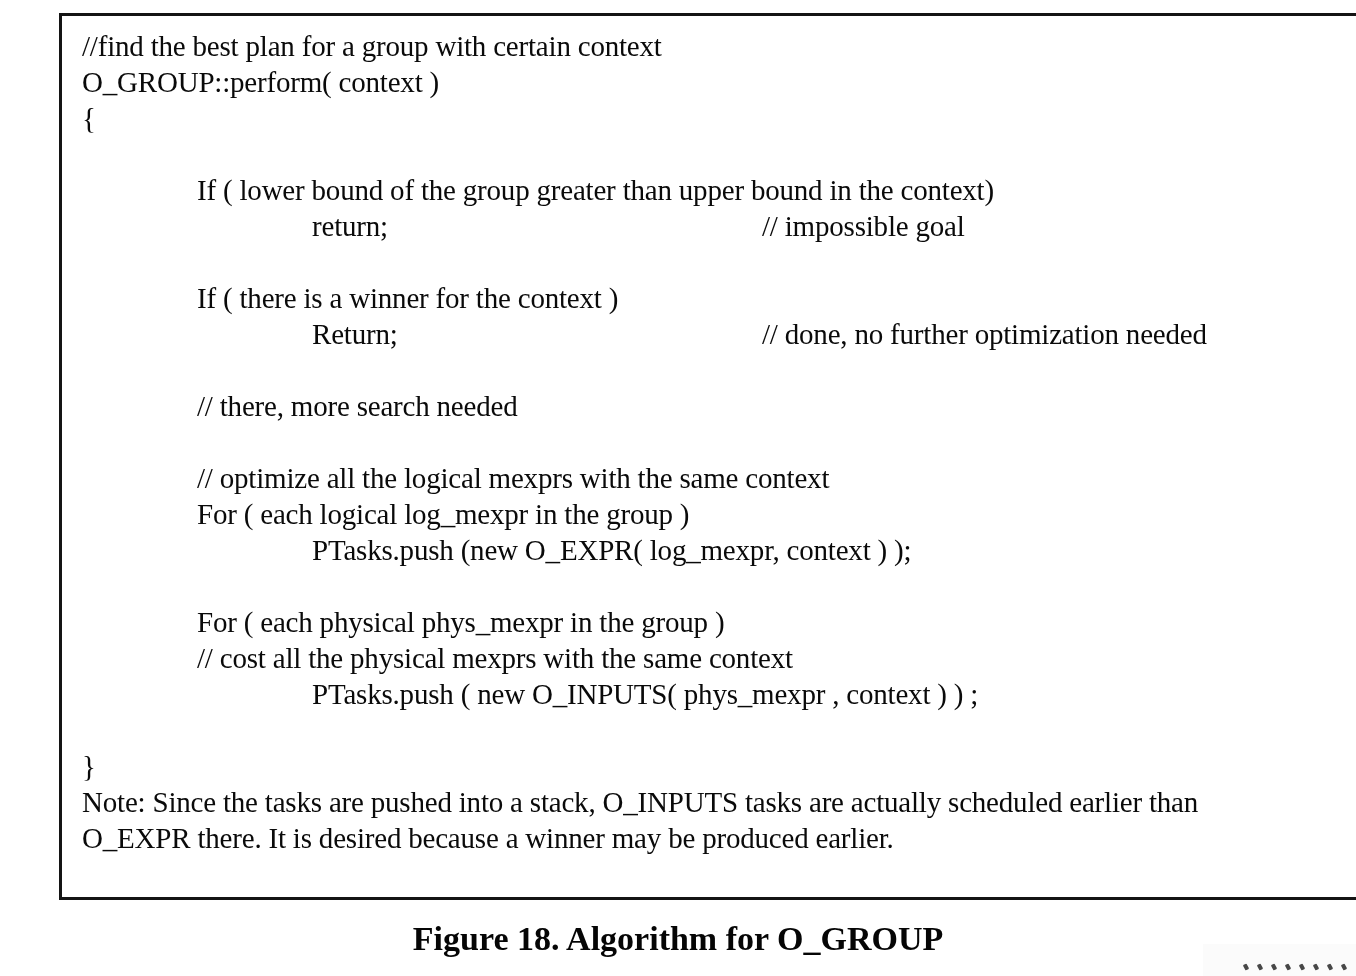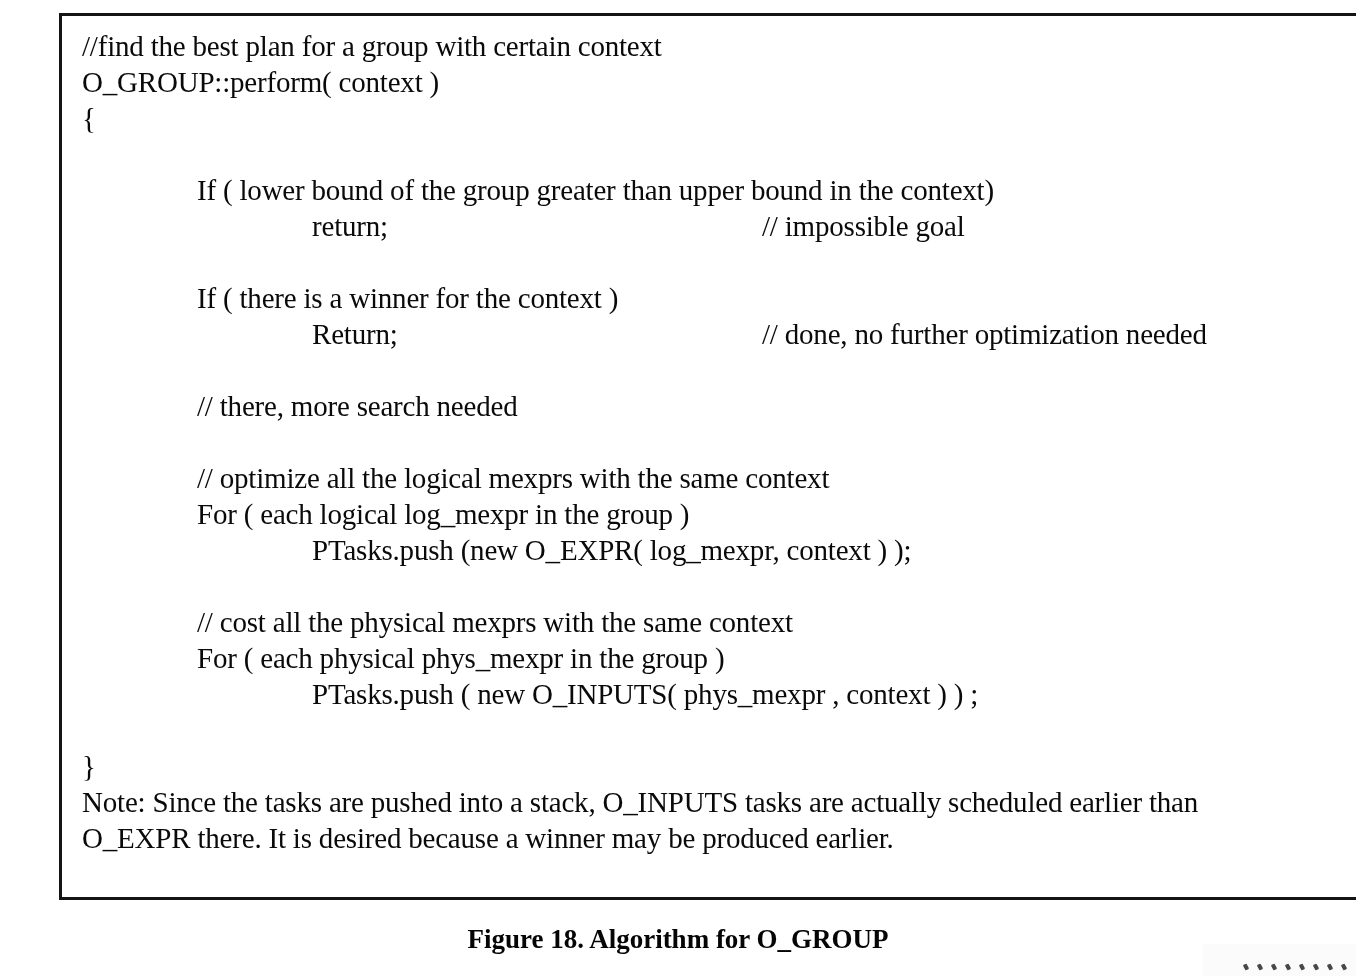--- a/index.html
+++ b/index.html
@@ -47,21 +47,21 @@
     top: 0;
     white-space: pre;
   }
   .figure-caption {
     position: absolute;
     left: 0;
     top: 918px;
     width: 100%;
     text-align: center;
     font-weight: bold;
-    font-size: 27px;
+    font-size: 34px;
     line-height: 42px;
     color: #050505;
   }
   .page-artifact {
     position: absolute;
     right: 0;
     top: 944px;
     width: 153px;
     height: 32px;
     background: #fbfbfb;
@@ -95,22 +95,22 @@
       <div class="code-line blank"><span class="code-text"> </span></div>
       <div class="code-line indent-1"><span class="code-text">If ( there is a winner for the context )</span></div>
       <div class="code-line indent-2"><span class="code-text">Return;</span><span class="inline-comment">// done, no further optimization needed</span></div>
       <div class="code-line blank"><span class="code-text"> </span></div>
       <div class="code-line indent-1"><span class="code-text">// there, more search needed</span></div>
       <div class="code-line blank"><span class="code-text"> </span></div>
       <div class="code-line indent-1"><span class="code-text">// optimize all the logical mexprs with the same context</span></div>
       <div class="code-line indent-1"><span class="code-text">For ( each logical log_mexpr in the group )</span></div>
       <div class="code-line indent-2"><span class="code-text">PTasks.push (new O_EXPR( log_mexpr, context ) );</span></div>
       <div class="code-line blank"><span class="code-text"> </span></div>
+      <div class="code-line indent-1"><span class="code-text">For ( each physical phys_mexpr in the group )</span></div>
       <div class="code-line indent-1"><span class="code-text">// cost all the physical mexprs with the same context</span></div>
-      <div class="code-line indent-1"><span class="code-text">For ( each physical phys_mexpr in the group )</span></div>
       <div class="code-line indent-2"><span class="code-text">PTasks.push ( new O_INPUTS( phys_mexpr , context ) ) ;</span></div>
       <div class="code-line blank"><span class="code-text"> </span></div>
       <div class="code-line"><span class="code-text">}</span></div>
       <div class="code-line"><span class="code-text">Note: Since the tasks are pushed into a stack, O_INPUTS tasks are actually scheduled earlier than</span></div>
       <div class="code-line"><span class="code-text">O_EXPR there. It is desired because a winner may be produced earlier.</span></div>
     </div>
 </div>
 
 <div class="figure-caption">Figure 18. Algorithm for O_GROUP</div>
 

